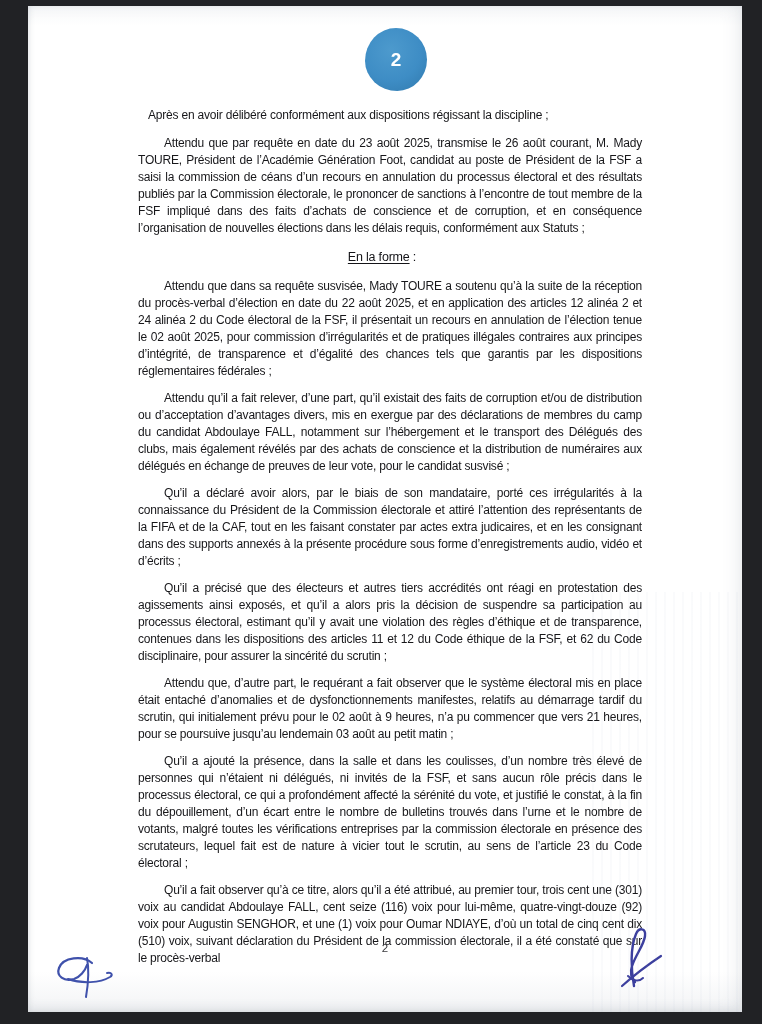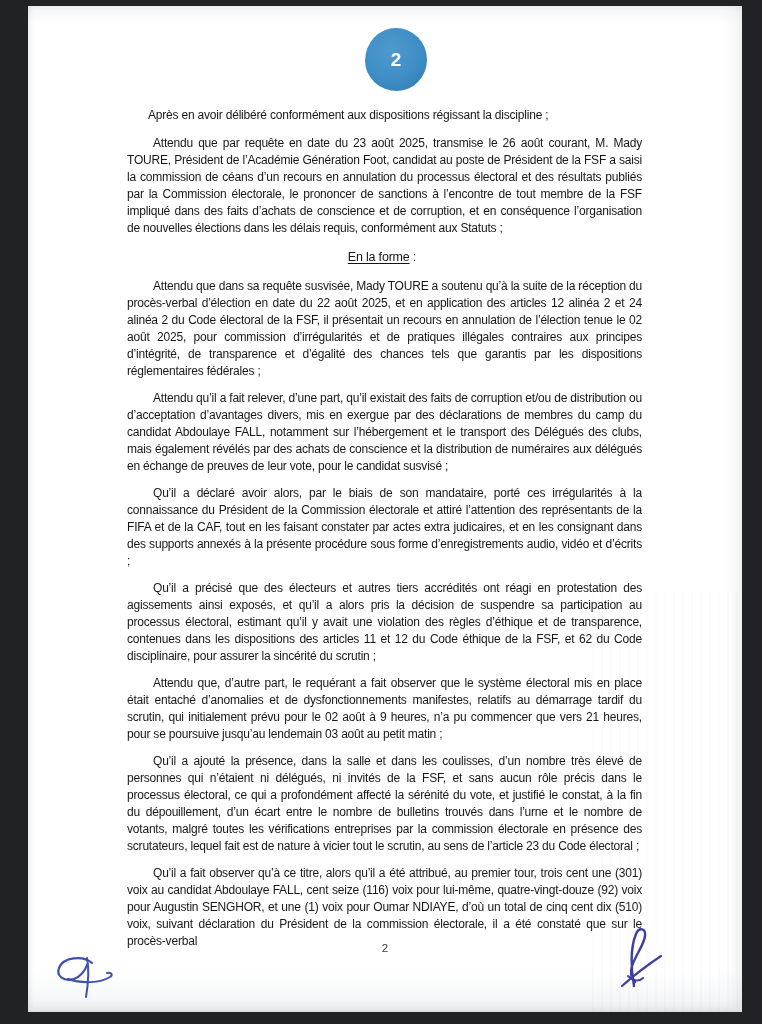--- a/index.html
+++ b/index.html
@@ -73,21 +73,21 @@
   }
   .bullet-line .dash {
     display: inline-block;
     width: 28px;
   }
   .hang-line {
     margin: 16px 0 11px 0;
     text-indent: 26px;
   }
   p.body-par {
-    margin: 0 0 10px 5px;
+    margin: 0 0 10px 16px;
     text-align: justify;
     text-indent: 26px;
   }
   h2.section-heading {
     margin: 12px 0 12px 0;
     text-align: center;
     font-size: 12.5px;
     font-weight: normal;
     color: #141418;
   }

